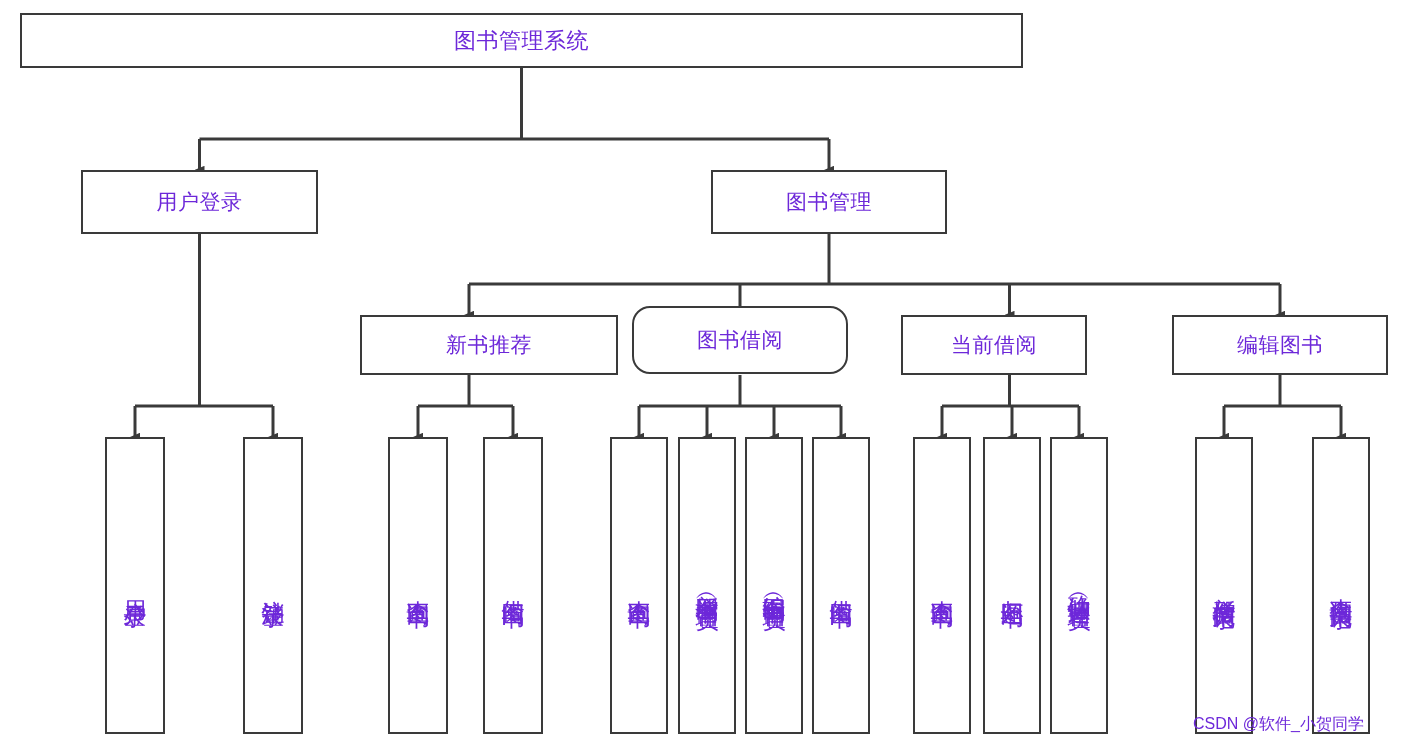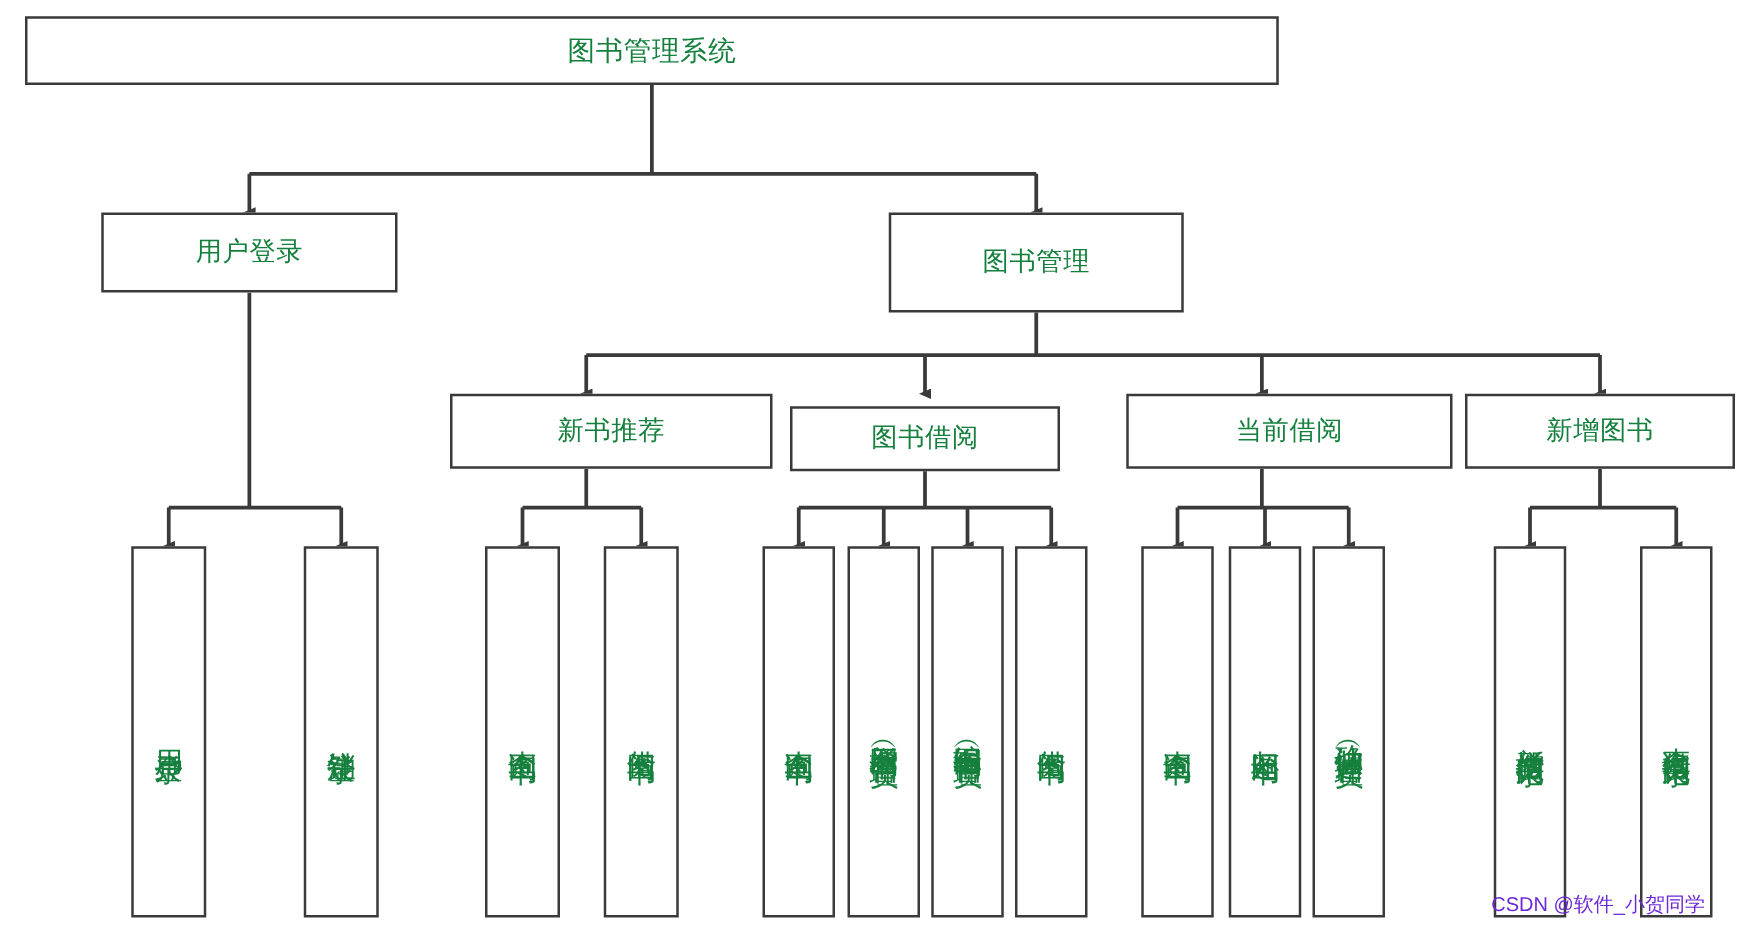--- a/index.html
+++ b/index.html
@@ -27,21 +27,21 @@
     pointer-events: none;
   }
   .node {
     position: absolute;
     box-sizing: border-box;
     background: #ffffff;
     border: 2px solid #3a3a3a;
     display: flex;
     align-items: center;
     justify-content: center;
-    color: #15803d;
+    color: #6d28d9;
   }
   .node-label {
     display: block;
     text-align: center;
     line-height: 1.08;
     letter-spacing: 0.5px;
   }
   
   .node.horiz .node-label {
     font-size: 21px;
@@ -120,35 +120,35 @@
       </g>
   </svg>
 
   <div class="node root horiz" style="left: 20px; top: 13px; width: 1003px; height: 55px;">
     <span class="node-label">图书管理系统</span>
   </div>
 
   <div class="node horiz" style="left: 81px; top: 170px; width: 237px; height: 64px;">
     <span class="node-label">用户登录</span>
   </div>
-  <div class="node horiz" style="left: 711px; top: 170px; width: 236px; height: 80px;">
+  <div class="node horiz" style="left: 711px; top: 170px; width: 236px; height: 64px;">
     <span class="node-label">图书管理</span>
   </div>
 
   <div class="node horiz" style="left: 360px; top: 315px; width: 258px; height: 60px;">
     <span class="node-label">新书推荐</span>
   </div>
-  <div class="node horiz" style="left: 632px; top: 325px; width: 216px; height: 52px;">
+  <div class="node horiz" style="left: 632px; top: 306px; width: 216px; height: 68px; border-radius: 18px;">
     <span class="node-label">图书借阅</span>
   </div>
-  <div class="node horiz" style="left: 901px; top: 315px; width: 261px; height: 60px;">
+  <div class="node horiz" style="left: 901px; top: 315px; width: 186px; height: 60px;">
     <span class="node-label">当前借阅</span>
   </div>
   <div class="node horiz" style="left: 1172px; top: 315px; width: 216px; height: 60px;">
-    <span class="node-label">新增图书</span>
+    <span class="node-label">编辑图书</span>
   </div>
 
   <div class="node vert" style="left: 105px; top: 437px; width: 60px; height: 297px;">
     <span class="node-label">用户登录</span>
   </div>
   <div class="node vert" style="left: 243px; top: 437px; width: 60px; height: 297px;">
     <span class="node-label">注销登录</span>
   </div>
 
   <div class="node vert" style="left: 388px; top: 437px; width: 60px; height: 297px;">

